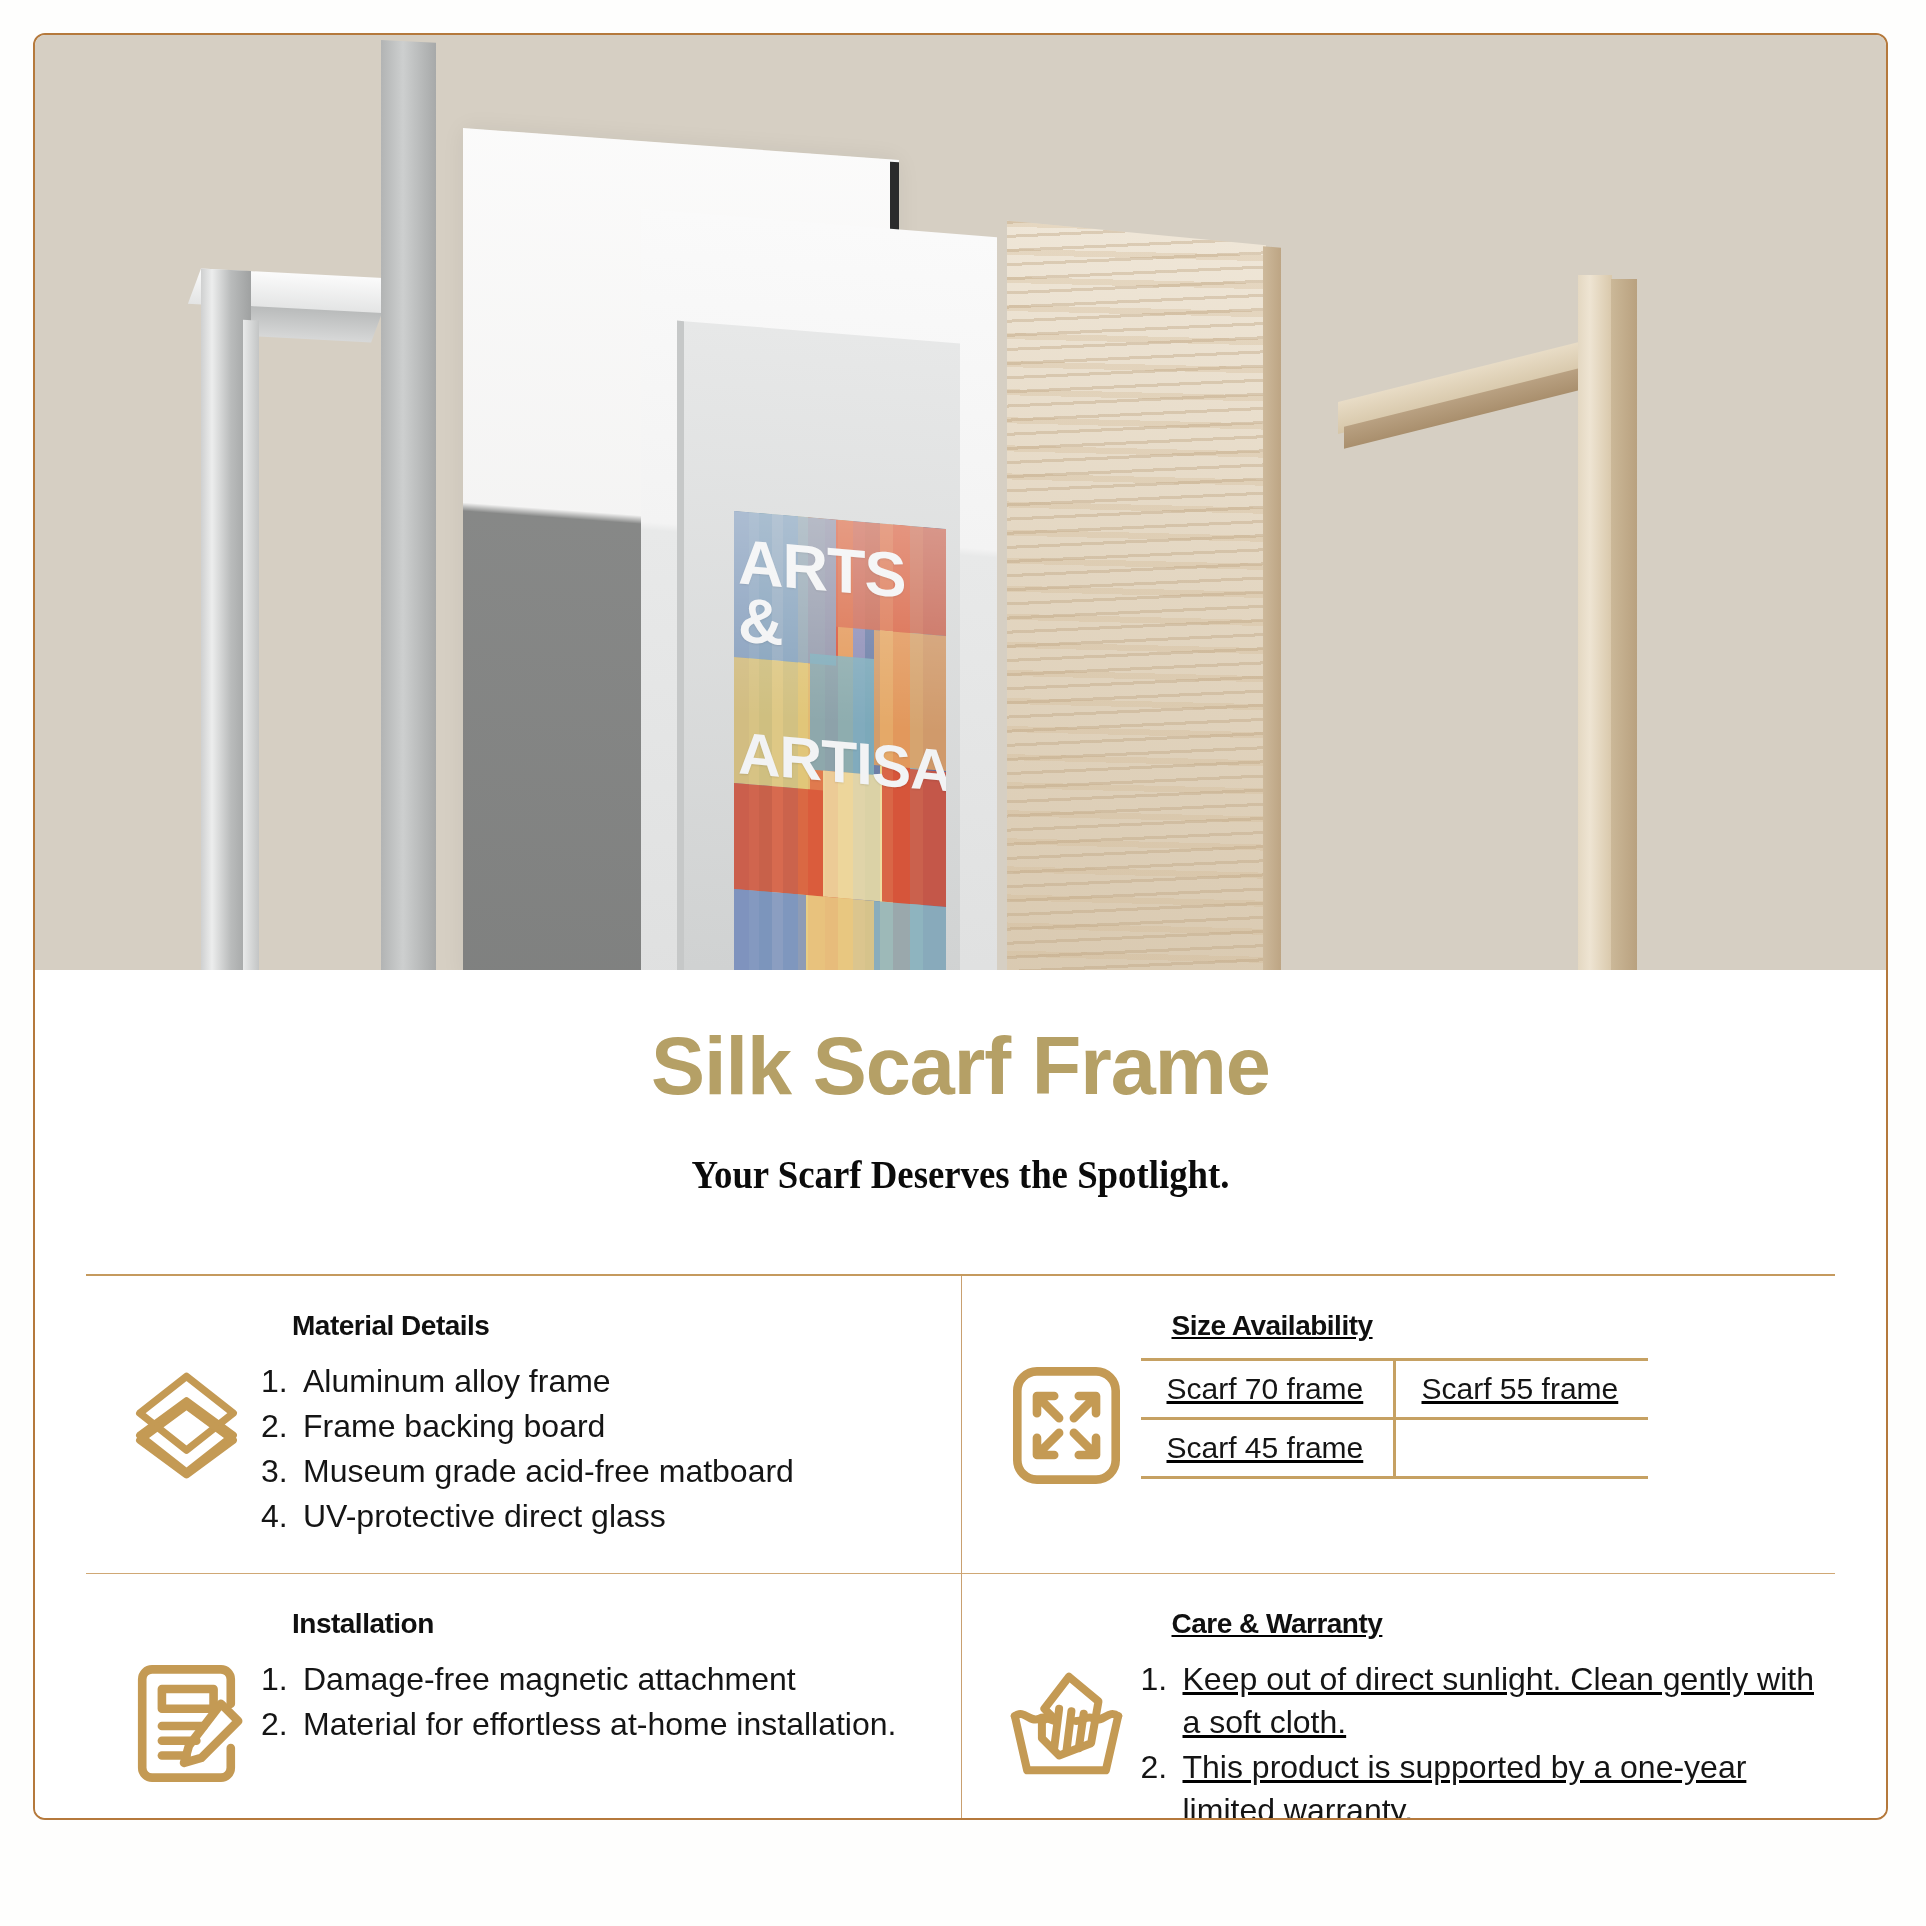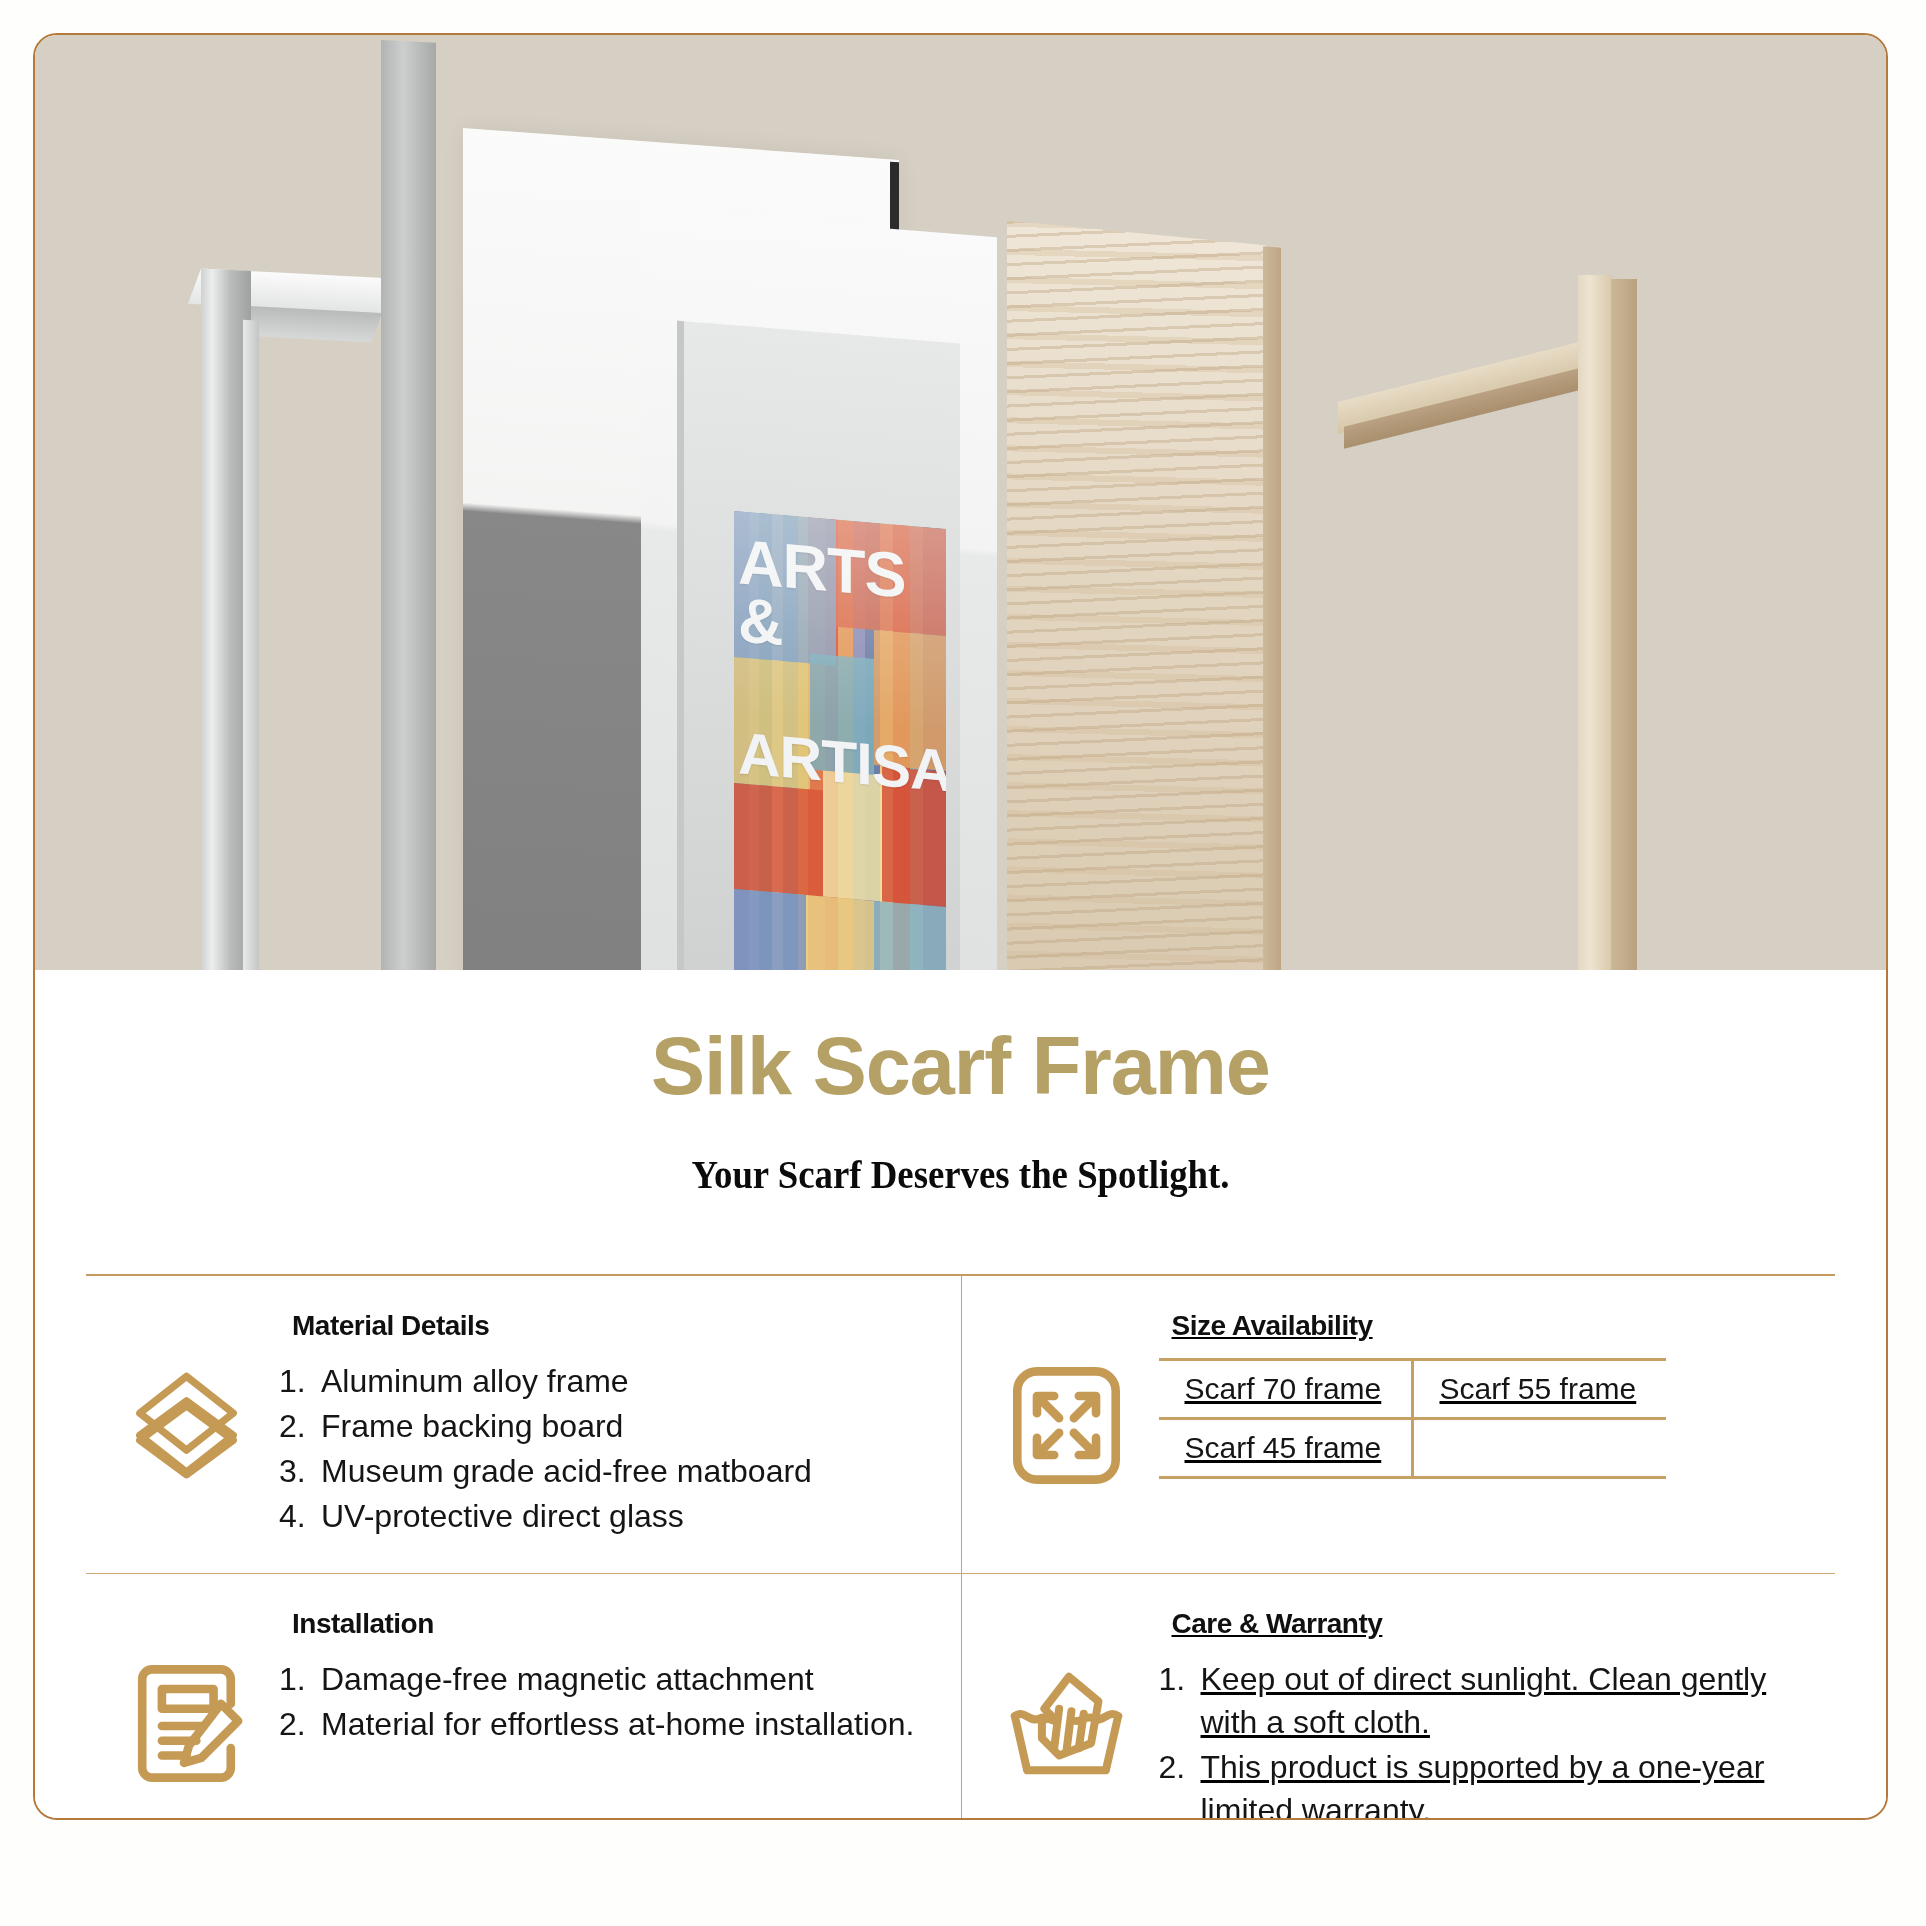--- a/index.html
+++ b/index.html
@@ -14,21 +14,21 @@
     width: 1927px; height: 1927px;
     background: #fefefd;
   }
 
   
   .card {
     position: absolute;
     left: 33px; top: 33px;
     width: 1855px; height: 1787px;
     border: 2px solid #b5793c;
-    border-radius: 24px;
+    border-radius: 12px;
     overflow: hidden;
     background: #ffffff;
   }
 
   
   .hero {
     position: absolute;
     left: 0; top: 0;
     width: 100%; height: 935px;
     background: #d6cfc3;
@@ -233,21 +233,21 @@
     min-height: 297px;
   }
   .cell.right { border-left: 1.5px solid #c9a070; padding-left: 30px; text-decoration: underline; }
   .cell-head {
     font-size: 28px; font-weight: bold; color: #101010;
     font-family: "Liberation Sans", sans-serif;
     letter-spacing: -0.5px;
     margin-left: 180px;
     margin-bottom: 14px;
   }
-  .cell-body { display: flex; align-items: flex-start; gap: 18px; }
+  .cell-body { display: flex; align-items: flex-start; }
   .cell-icon { width: 149px; flex: 0 0 149px; padding-top: 8px; }
   .cell-icon svg { display: block; width: 123px; height: 123px; margin: 0 auto; }
   ol.items {
     list-style: none;
     counter-reset: it;
     font-size: 32px;
     color: #151515;
     line-height: 1.34;
     padding-top: 4px;
   }

